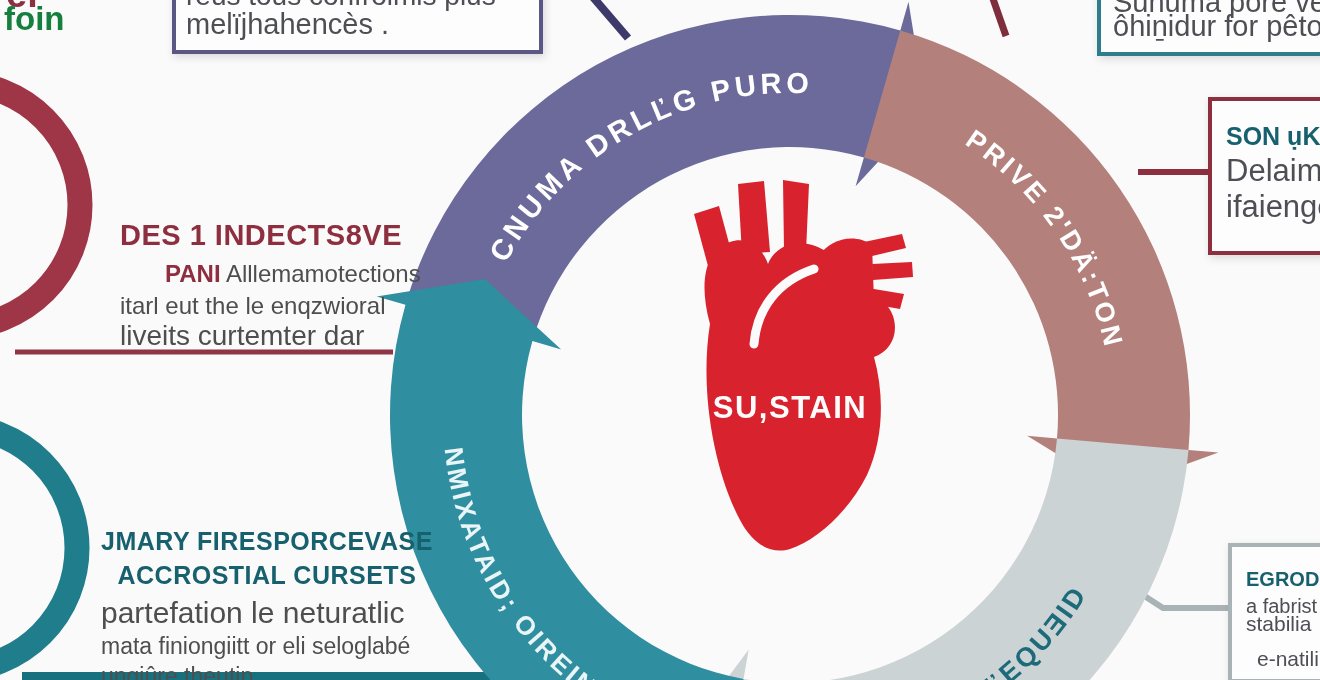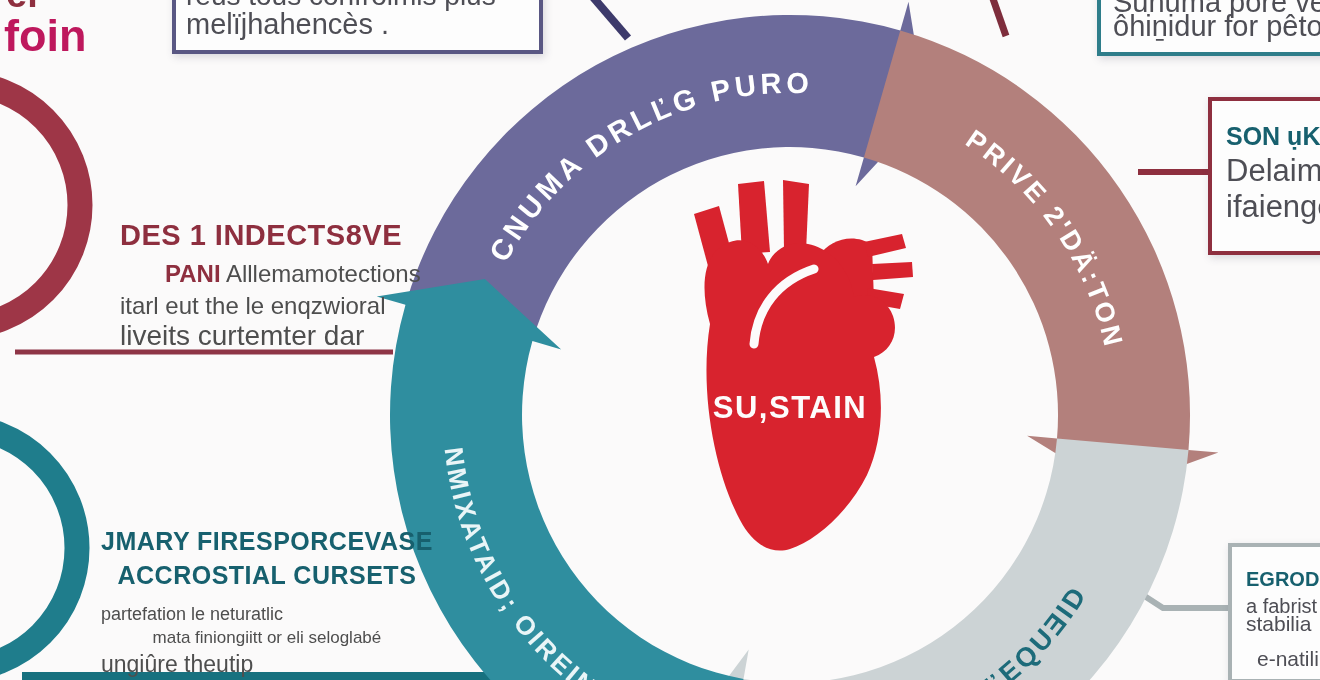--- a/index.html
+++ b/index.html
@@ -85,30 +85,30 @@
 </div>
 
 <div class="callout" style="left: 1228px; top: 543px; width: 140px; height: 132px; border-color: rgb(169, 178, 180);">
   <div class="ln" style="left: 14px; top: 21px; font-size: 20px; font-weight: bold; color: rgb(23, 96, 110);">EGROD</div>
   <div class="ln" style="left:14px;top:48px;font-size:20px;">a fabrist</div>
   <div class="ln" style="left:14px;top:65px;font-size:21px;">stabilia</div>
   <div class="ln" style="left:25px;top:100px;font-size:21px;">e-natili</div>
 </div>
 
 <div class="corner-word" style="left: 6px; top: -25px; font-size: 38px; color: rgb(142, 47, 63);">er</div>
-<div class="corner-word" style="left: 4px; top: 13px; font-size: 45px; color: #be185d;">foin</div>
+<div class="corner-word" style="left: 4px; top: 2px; font-size: 33px; color: #15803d;">foin</div>
 
 <div class="textblock" style="left:120px;top:219px;">
   <div class="h-red" style="font-size: 29px; color: rgb(142, 47, 63);">DES 1 INDECTS8VE</div>
   <div class="body-line" style="font-size:24px;margin-top:8px;">
     <span style="font-weight: bold; color: rgb(142, 47, 63); margin-left: 45px;">PANI</span><span> Alllemamotections</span>
   </div>
   <div class="body-line" style="font-size:24px;margin-top:4px;">itarl eut the le enqzwioral</div>
   <div class="body-line" style="font-size:28px;margin-top:0;">liveits curtemter dar</div>
 </div>
 
 <div class="textblock" style="left:101px;top:527px;">
   <div class="h-teal" style="font-size: 25px; color: rgb(23, 96, 110);">JMARY FIRESPORCEVASE</div>
   <div class="h-teal" style="font-size: 25px; margin-top: 5px; color: rgb(23, 96, 110); text-align: center;">ACCROSTIAL CURSETS</div>
-  <div class="body-line" style="font-size:18px;margin-top:14px;">partefation le neturatlic</div>
-  <div class="body-line" style="font-size:17px;margin-top:3px;text-align:center;">mata finiongiitt or eli seloglabé</div>
+  <div class="body-line" style="font-size:30px;margin-top:6px;">partefation le neturatlic</div>
+  <div class="body-line" style="font-size:23px;margin-top:3px;">mata finiongiitt or eli seloglabé</div>
   <div class="body-line" style="font-size:23px;margin-top:3px;">ungiûre theutip</div>
 </div>
 
 </body></html>

